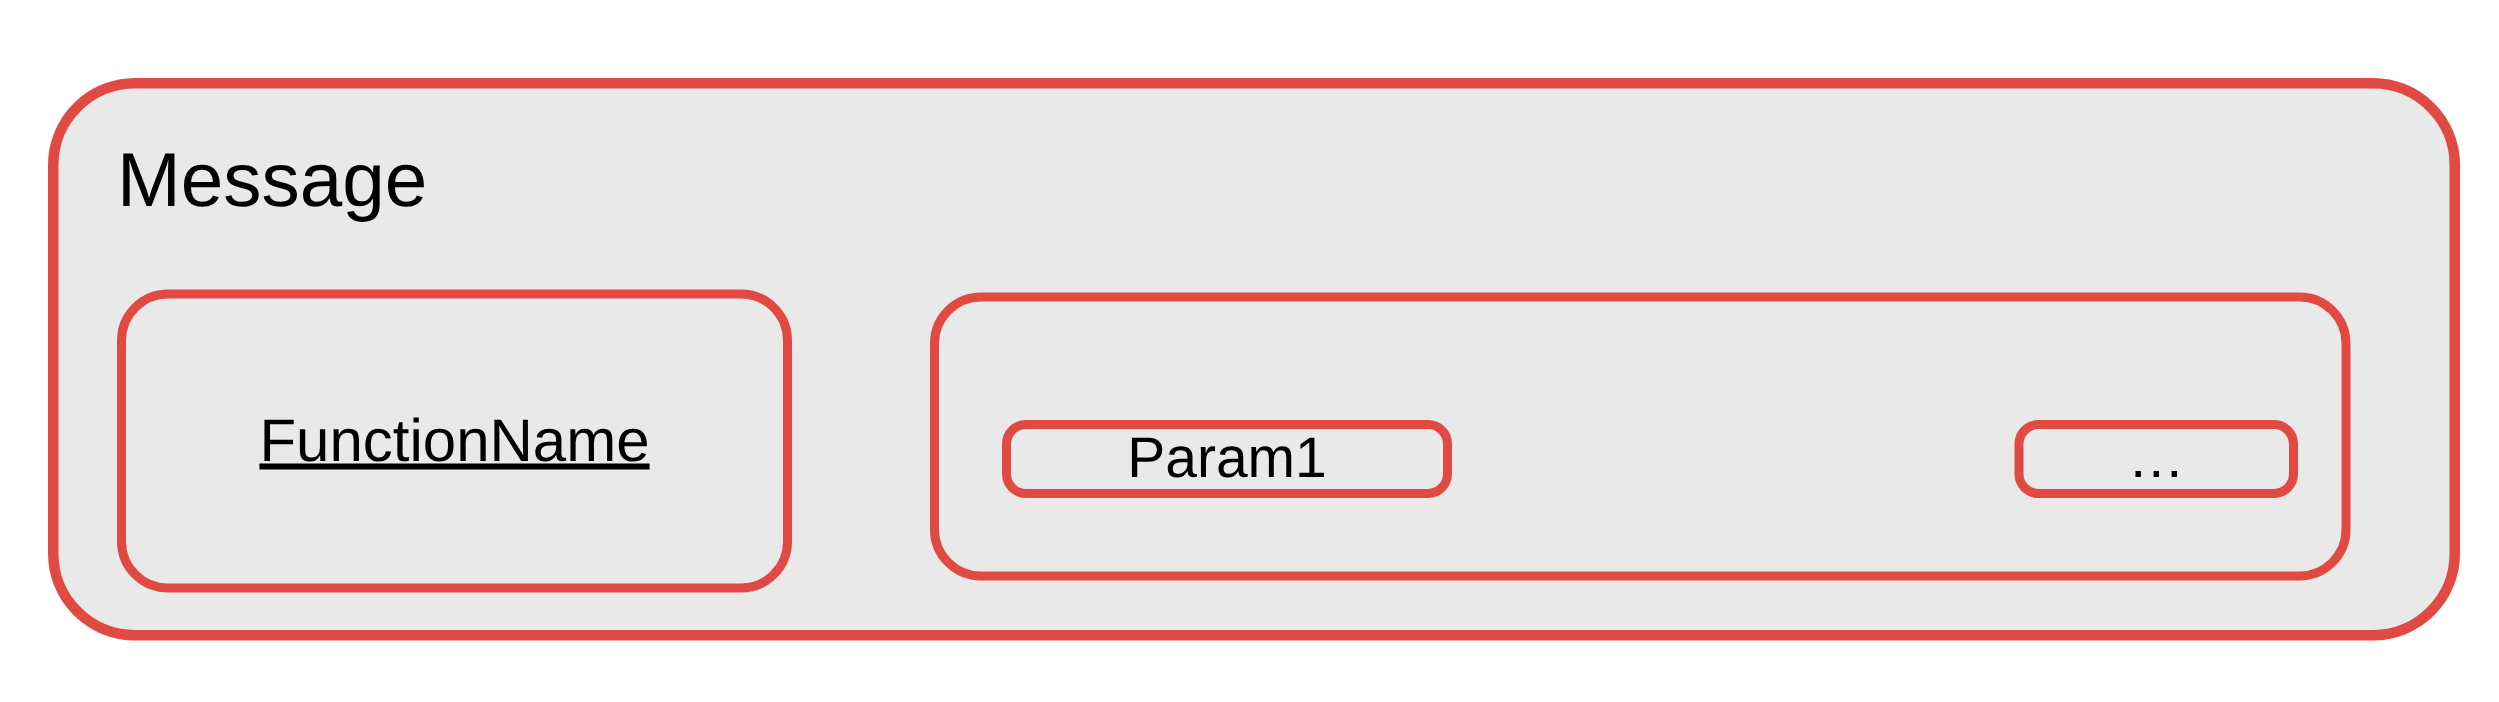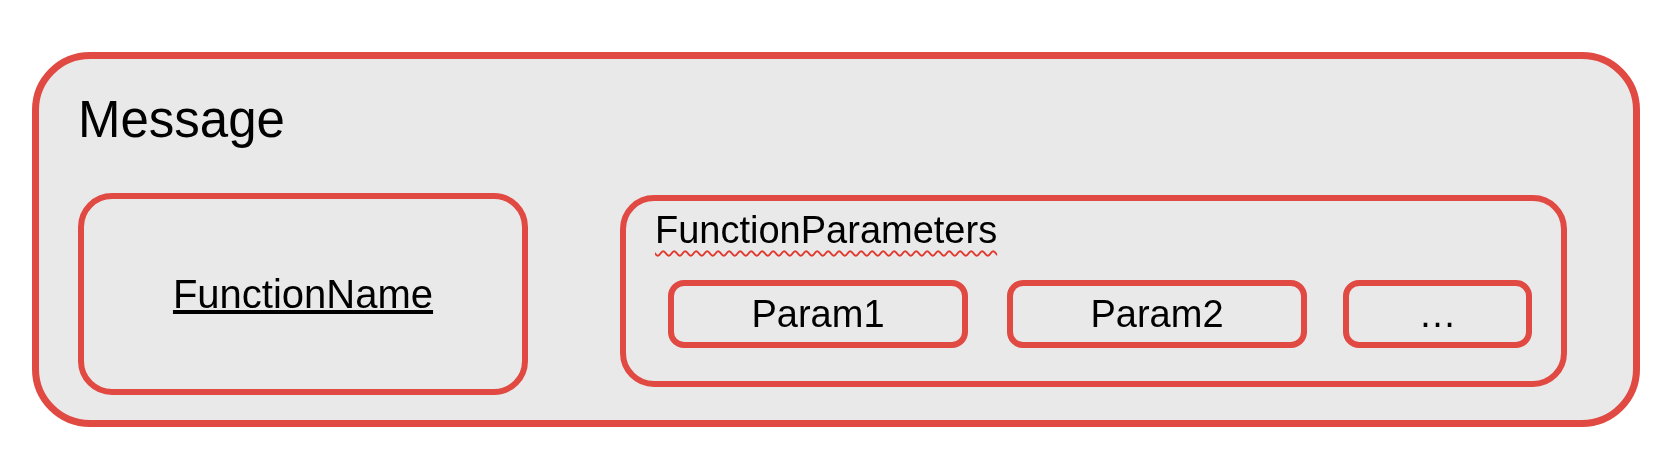--- a/index.html
+++ b/index.html
@@ -77,21 +77,21 @@
     text-decoration-line: underline;
     text-decoration-style: wavy;
     text-decoration-color: var(--squiggle-red, #e03a2f);
     text-decoration-thickness: 2px;
     text-underline-offset: 7px;
   }
   
   .param-box {
     position: absolute;
     top: 79px;
-    height: 68px;
+    height: 52px;
     box-sizing: border-box;
     border: 6px solid var(--border-red, #e04a42);
     border-radius: 16px;
     display: flex;
     align-items: center;
     justify-content: center;
   }
   .param-box.param-1 { left: 42px;  width: 300px; }
   .param-box.param-2 { left: 381px; width: 300px; }
   .param-box.param-ellipsis { left: 717px; width: 189px; }
@@ -109,29 +109,25 @@
   <div class="message-box">
 
     <div class="message-label">Message</div>
 
     <div class="function-name-box">
       <span class="function-name-label">FunctionName</span>
     </div>
 
     <div class="function-params-box">
 
-      <div class="function-params-label">FunctionParameters</div>
 
       <div class="param-box param-1">
         <span class="param-label">Param1</span>
       </div>
 
-      <div class="param-box param-2">
-        <span class="param-label">Param2</span>
-      </div>
 
       <div class="param-box param-ellipsis">
         <span class="param-label">…</span>
       </div>
 
     </div>
 
   </div>
 
 </div>

